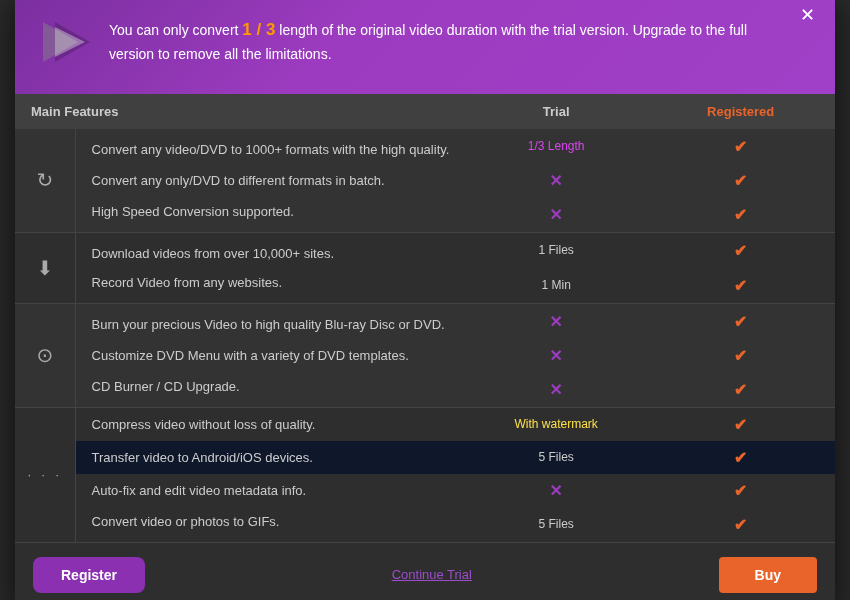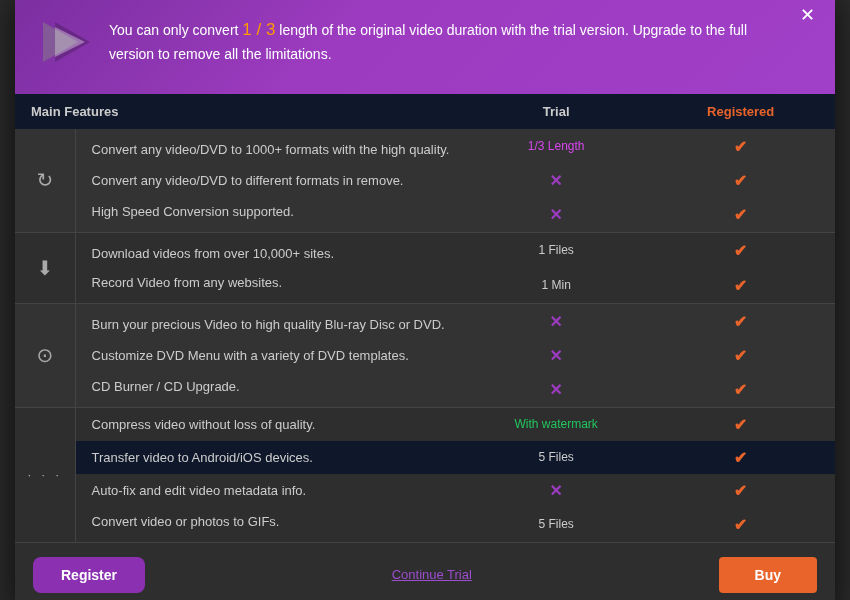--- a/index.html
+++ b/index.html
@@ -37,21 +37,21 @@
       height: 60px;
     }
     .header-text {
       color: #fff;
       font-size: 14px;
       line-height: 1.6;
       padding-top: 4px;
     }
     .header-text .highlight {
       color: #ff9900;
-      font-weight: normal;
+      font-weight: bold;
       font-size: 17px;
     }
     .close-btn {
       position: absolute;
       top: 10px;
       right: 14px;
       background: none;
       border: none;
       color: #fff;
       font-size: 18px;
@@ -62,21 +62,21 @@
     
     .features-table {
       width: 100%;
       border-collapse: collapse;
     }
     .features-table .col-feature { width: 55%; }
     .features-table .col-trial { width: 22%; text-align: center; }
     .features-table .col-registered { width: 23%; text-align: center; }
 
     .table-header {
-      background: #0f172a;
+      background: #404040;
       color: #ccc;
       font-size: 13px;
       font-weight: 600;
     }
     .table-header td {
       padding: 10px 16px;
     }
     .table-header .col-registered-hdr {
       color: #e8642a;
       font-weight: 700;
@@ -162,21 +162,21 @@
       </tr>
     </thead>
     <tbody id="features-body">
     <tr style="background: rgb(51, 51, 51);">
           <td class="icon-cell" rowspan="3" style="color: rgb(170, 170, 170); font-size: 20px; letter-spacing: normal; vertical-align: middle; text-align: center; width: 60px; border-right: 1px solid rgb(68, 68, 68);">↻</td>
           <td class="feature-text" style="padding: 13px 16px 7px;">Convert any video/DVD to 1000+ formats with the high quality.</td>
           <td style="text-align: center; font-size: 12px; padding: 7px 16px; color: #d946ef;">1/3 Length</td>
           <td style="text-align: center; padding: 7px 16px;"><span style="color:#e8642a;font-size:16px;font-weight:bold;">✔</span></td>
         </tr>
         <tr style="background: rgb(51, 51, 51);">
-          <td class="feature-text" style="padding: 7px 16px;">Convert any video/DVD to different formats in remove.</td>
+          <td class="feature-text" style="padding: 7px 16px;">Convert any only/DVD to different formats in batch.</td>
           <td style="text-align: center; font-size: 12px; padding: 7px 16px;"><span style="color:#9c3bbf;font-size:16px;font-weight:bold;">✕</span></td>
           <td style="text-align: center; padding: 7px 16px;"><span style="color:#e8642a;font-size:16px;font-weight:bold;">✔</span></td>
         </tr>
         <tr style="background: rgb(51, 51, 51); border-bottom: 1px solid rgb(68, 68, 68);">
           <td class="feature-text" style="padding: 7px 16px 13px;">High Speed Conversion supported.</td>
           <td style="text-align: center; font-size: 12px; padding: 7px 16px;"><span style="color:#9c3bbf;font-size:16px;font-weight:bold;">✕</span></td>
           <td style="text-align: center; padding: 7px 16px;"><span style="color:#e8642a;font-size:16px;font-weight:bold;">✔</span></td>
         </tr>
         <tr style="background: rgb(46, 46, 46);">
           <td class="icon-cell" rowspan="2" style="color: rgb(170, 170, 170); font-size: 20px; letter-spacing: normal; vertical-align: middle; text-align: center; width: 60px; border-right: 1px solid rgb(68, 68, 68);">⬇</td>
@@ -201,21 +201,21 @@
           <td style="text-align: center; padding: 7px 16px;"><span style="color:#e8642a;font-size:16px;font-weight:bold;">✔</span></td>
         </tr>
         <tr style="background: rgb(51, 51, 51); border-bottom: 1px solid rgb(68, 68, 68);">
           <td class="feature-text" style="padding: 7px 16px 13px;">CD Burner / CD Upgrade.</td>
           <td style="text-align: center; font-size: 12px; padding: 7px 16px;"><span style="color:#9c3bbf;font-size:16px;font-weight:bold;">✕</span></td>
           <td style="text-align: center; padding: 7px 16px;"><span style="color:#e8642a;font-size:16px;font-weight:bold;">✔</span></td>
         </tr>
         <tr style="background: rgb(46, 46, 46);">
           <td class="icon-cell" rowspan="4" style="color: rgb(170, 170, 170); font-size: 13px; letter-spacing: 3px; vertical-align: middle; text-align: center; width: 60px; border-right: 1px solid rgb(68, 68, 68);">· · ·</td>
           <td class="feature-text" style="padding: 8px 16px 7px;">Compress video without loss of quality.</td>
-          <td style="text-align: center; font-size: 12px; padding: 7px 16px; color: #22c55e;">With watermark</td>
+          <td style="text-align: center; font-size: 12px; padding: 7px 16px; color: #fde047;">With watermark</td>
           <td style="text-align: center; padding: 7px 16px;"><span style="color:#e8642a;font-size:16px;font-weight:bold;">✔</span></td>
         </tr>
         <tr style="background: #0f172a;">
           <td class="feature-text" style="padding: 7px 16px;">Transfer video to Android/iOS devices.</td>
           <td style="text-align: center; font-size: 12px; padding: 7px 16px; color: rgb(204, 204, 204);">5 Files</td>
           <td style="text-align: center; padding: 7px 16px;"><span style="color:#e8642a;font-size:16px;font-weight:bold;">✔</span></td>
         </tr>
         <tr style="background: rgb(46, 46, 46);">
           <td class="feature-text" style="padding: 7px 16px;">Auto-fix and edit video metadata info.</td>
           <td style="text-align: center; font-size: 12px; padding: 7px 16px;"><span style="color:#9c3bbf;font-size:16px;font-weight:bold;">✕</span></td>

